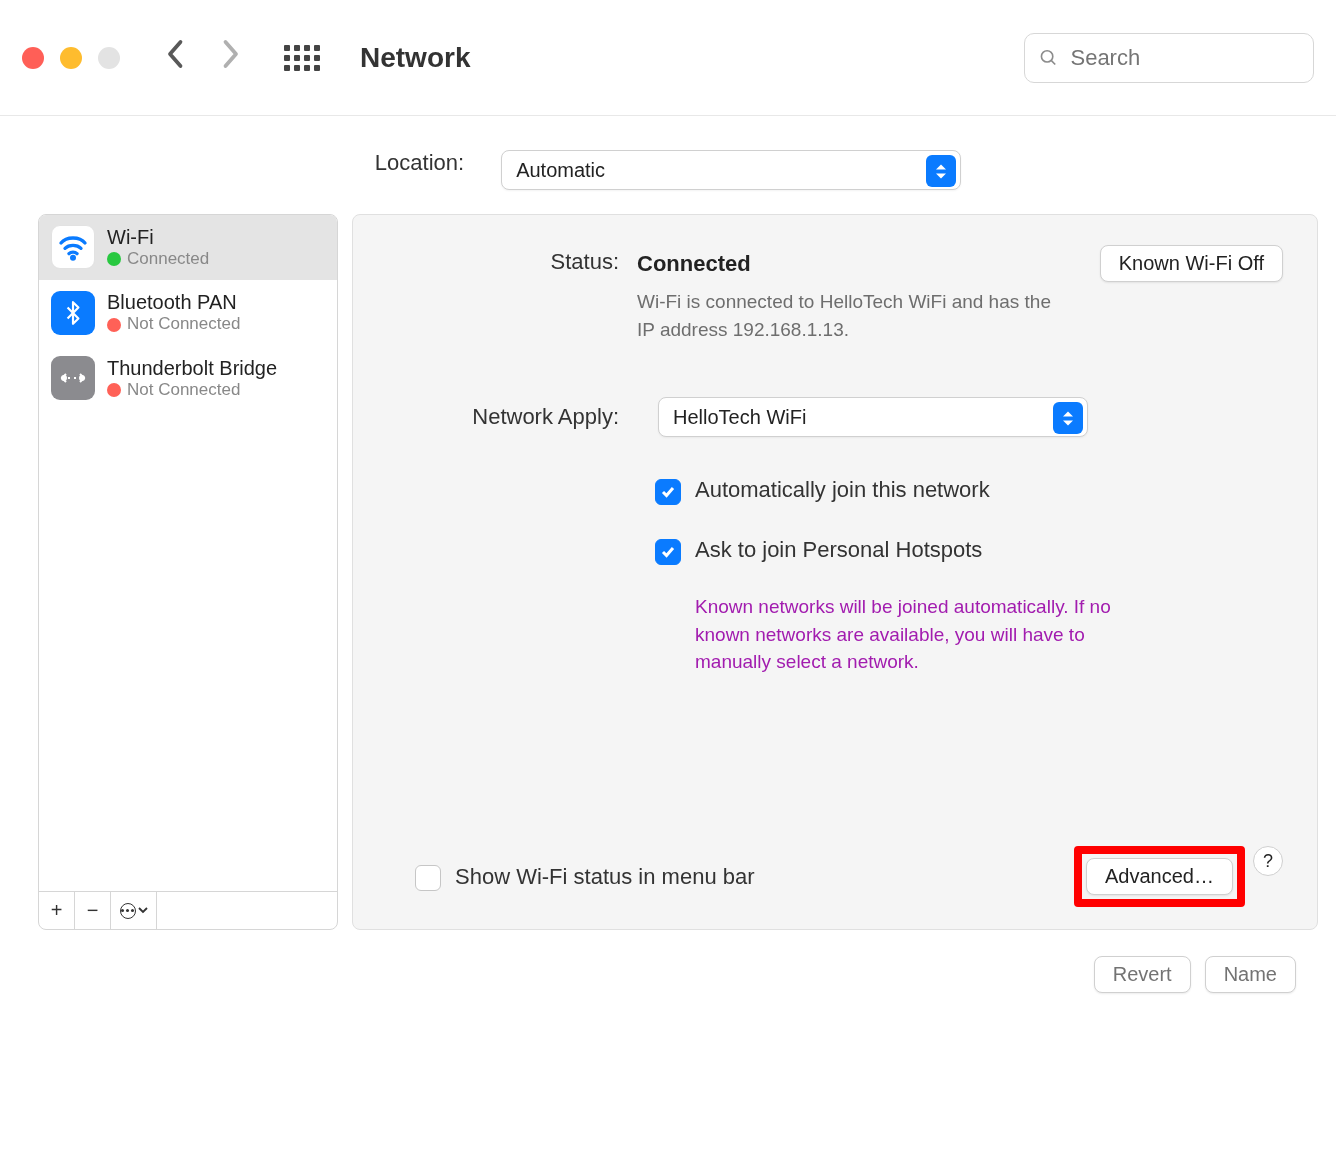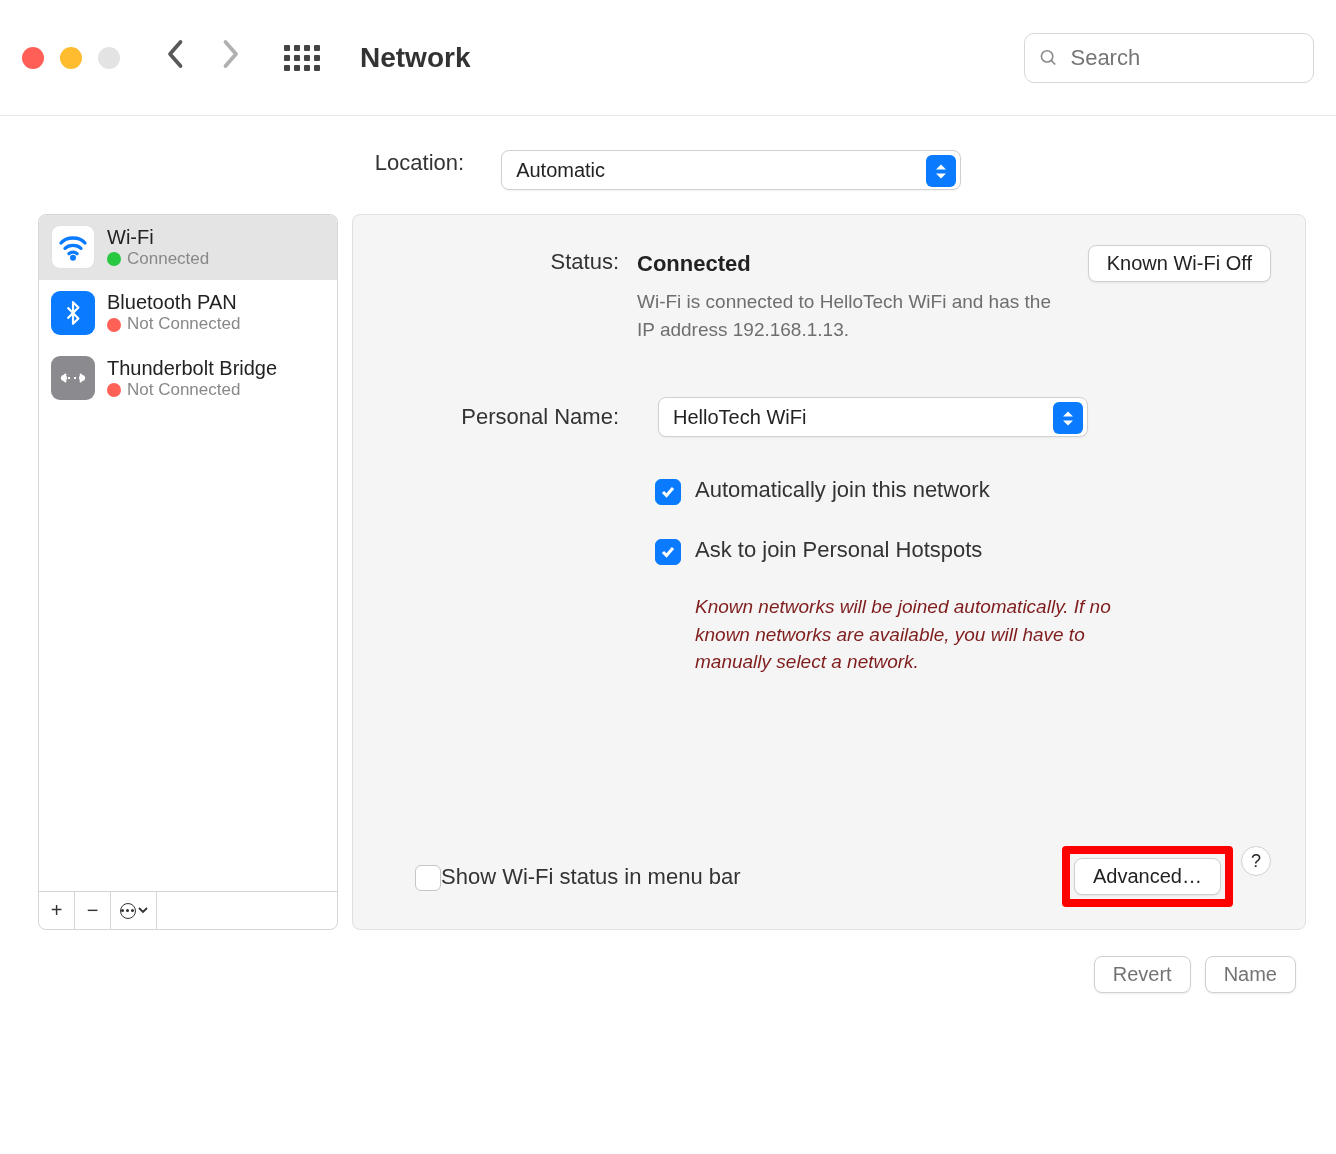--- a/index.html
+++ b/index.html
@@ -32,21 +32,21 @@
   .search input{border:none;outline:none;font-size:22px;color:#999;background:transparent;width:100%;}
 
   .loc-row{display:flex;align-items:flex-start;justify-content:center;gap:16px;margin:34px 0 24px;}
   .loc-label{font-size:22px;color:#333;}
   .dropdown{position:relative;background:#fff;border:1px solid #d0d0d0;border-radius:8px;height:40px;display:flex;align-items:center;padding:0 44px 0 14px;box-shadow:0 1px 2px rgba(0,0,0,.05);margin-left:21px;}
   .dropdown.loc{width:460px;}
   .dropdown.net{width:430px;}
   .dropdown .chev{position:absolute;right:4px;top:4px;width:30px;height:32px;background:#0a7bff;border-radius:6px;display:flex;flex-direction:column;align-items:center;justify-content:center;gap:1px;}
   .chev svg{width:12px;height:8px;fill:#fff;}
 
-  .content{display:flex;gap:14px;padding:0 30px 0 38px;}
+  .content{display:flex;gap:14px;padding:0 18px 0 38px;}
   
   .sidebar{width:300px;border:1px solid #d6d6d6;border-radius:8px;background:#fff;display:flex;flex-direction:column;height:716px;overflow:hidden;}
   .side-item{display:flex;align-items:center;gap:12px;padding:10px 12px;border-bottom:1px solid transparent;cursor:default;}
   .side-item.selected{background:#e4e4e4;}
   .side-icon{width:44px;height:44px;border-radius:9px;display:flex;align-items:center;justify-content:center;flex-shrink:0;}
   .wifi-bg{background:#fff;border:1px solid #e2e2e2;}
   .bt-bg{background:#0a7bff;}
   .tb-bg{background:#8b8b8f;}
   .side-text{display:flex;flex-direction:column;line-height:1.2;}
   .side-name{font-size:20px;color:#222;}
@@ -68,24 +68,24 @@
   .val{flex:1;}
   .status-val{font-size:22px;font-weight:700;}
   .btn{background:#fff;border:1px solid #d0d0d0;border-radius:8px;padding:6px 18px;font-size:20px;box-shadow:0 1px 2px rgba(0,0,0,.08);color:#222;}
   .status-desc{color:#6e6e6e;font-size:19px;line-height:1.45;margin-top:6px;max-width:430px;}
   .check-row{display:flex;align-items:flex-start;gap:14px;margin:10px 0 22px 268px;}
   .check-row.tight{margin-bottom:10px;max-width:500px;}
   .chk{width:26px;height:26px;border-radius:6px;border:1px solid #c6c6c6;background:#fff;flex-shrink:0;display:flex;align-items:center;justify-content:center;margin-top:2px;}
   .chk.on{background:#0a7bff;border-color:#0a7bff;}
   .chk.on svg{width:16px;height:16px;stroke:#fff;stroke-width:3;fill:none;}
   .chk-label{font-size:22px;color:#333;}
-  .help-text{color:#7f1d1d;font-size:19px;line-height:1.45;margin:6px 0 0 308px;max-width:420px;font-style:italic;}
+  .help-text{color:#a21caf;font-size:19px;line-height:1.45;margin:6px 0 0 308px;max-width:420px;}
   .panel-fill{flex:1;}
   .panel-bottom{display:flex;align-items:center;gap:14px;}
-  .menubar-chk{display:flex;align-items:center;margin-left:28px;}
+  .menubar-chk{display:flex;align-items:center;gap:14px;margin-left:28px;}
   .adv-wrap{margin-left:auto;display:flex;align-items:flex-start;gap:8px;}
   .adv-highlight{border:8px solid #ff0000;border-radius:4px;padding:4px;}
   .help-btn{width:30px;height:30px;border:1px solid #d0d0d0;border-radius:50%;display:flex;align-items:center;justify-content:center;font-size:18px;background:#fff;}
 
   .footer{display:flex;justify-content:flex-end;gap:14px;padding:26px 40px;}
   .footer .btn{color:#737373;}
 </style>
 </head>
 <body>
 
@@ -225,21 +225,21 @@
         <div style="display:flex;align-items:center;gap:20px;">
           <span class="status-val">Connected</span>
           <span style="flex:1"></span>
           <button class="btn">Known Wi-Fi Off</button>
         </div>
         <div class="status-desc">Wi-Fi is connected to HelloTech WiFi and has the IP address 192.168.1.13.</div>
       </div>
     </div>
 
     <div class="row" style="margin-top:42px;align-items:center;">
-      <div class="lbl" style="padding-top:0">Personal Name:</div>
+      <div class="lbl" style="padding-top:0">Network Apply:</div>
       <div class="val">
         <div class="dropdown net">
           <span>HelloTech WiFi</span>
           <div class="chev">
             <svg viewBox="0 0 12 7">
                 <path d="M1 6 L6 1 L11 6"></path>
               </svg>
             <svg viewBox="0 0 12 7">
                 <path d="M1 1 L6 6 L11 1"></path>
               </svg>

